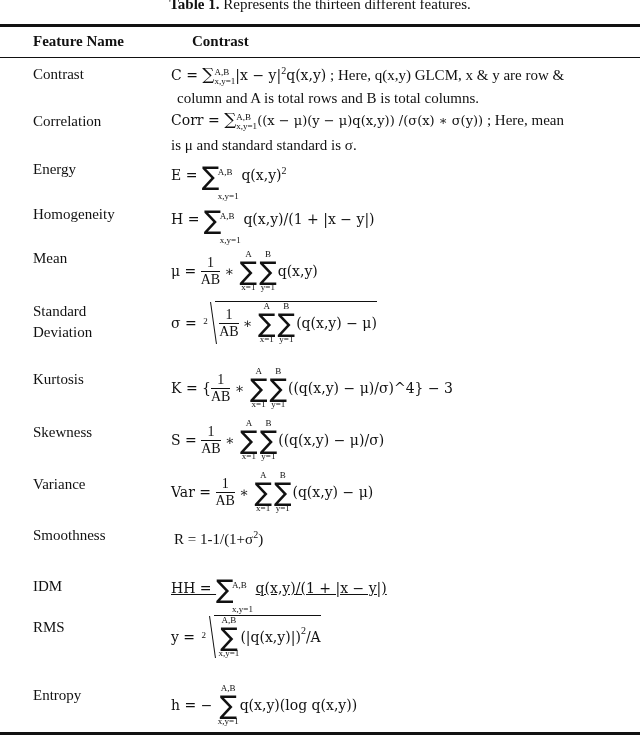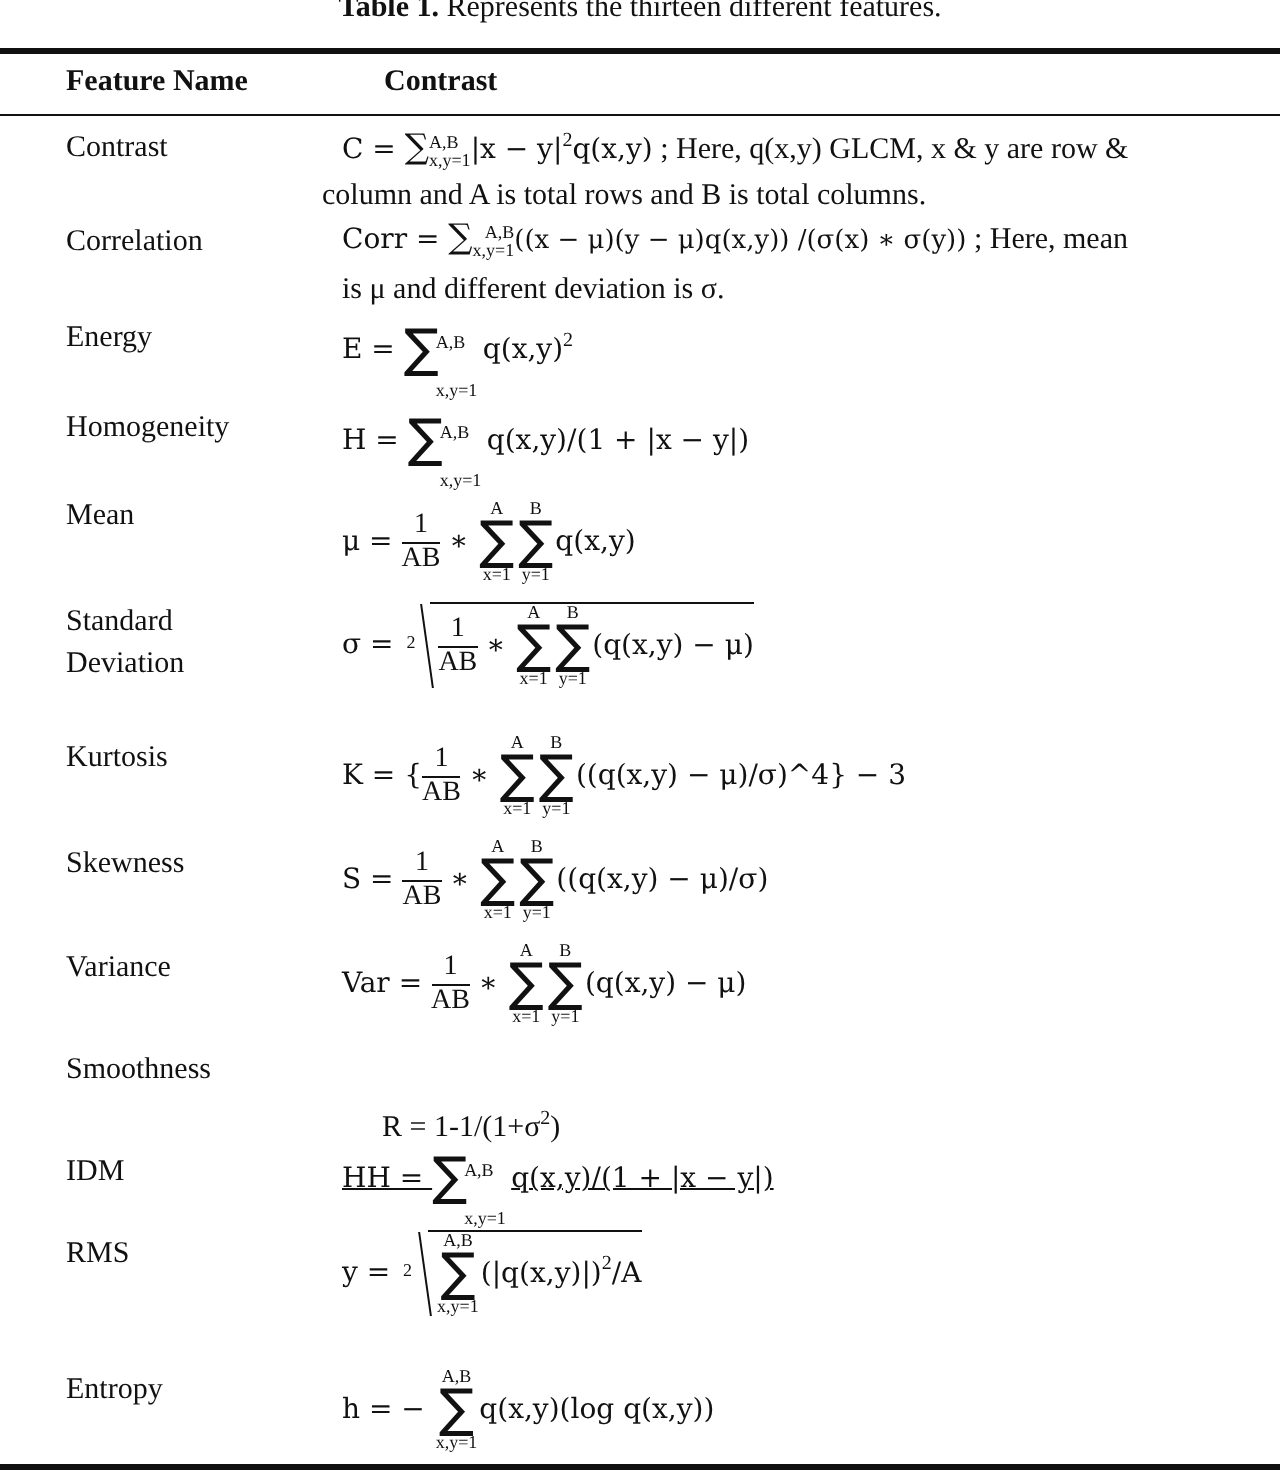--- a/index.html
+++ b/index.html
@@ -35,27 +35,27 @@
 
 <div class="rule thick" style="top:24px;"></div>
 <div class="hdr" style="left:33px;">Feature Name</div>
 <div class="hdr" style="left:192px;">Contrast</div>
 <div class="rule thin" style="top:57px;"></div>
 
 <div class="name" style="top:63px;">Contrast</div>
 <div class="f" style="left:171px; top:60px;">
   <span class="m">C = </span><span class="m" style="font-size:17px;">∑</span><span style="display:inline-block;vertical-align:middle;line-height:9px;font-size:9px;"><span style="display:block;">A,B</span><span style="display:block;">x,y=1</span></span><span class="m">|x − y|</span><sup>2</sup><span class="m">q(x,y)</span><span> ; Here, q(x,y)  GLCM, x &amp; y are row &amp;</span>
 </div>
-<div class="f" style="left:161px; top:87px;">column and  A is total rows and B is total columns.</div>
+<div class="f" style="left:177px; top:87px;">column and  A is total rows and B is total columns.</div>
 
 <div class="name" style="top:110px;">Correlation</div>
-<div class="f" style="left:171px; top:108px;text-align:right;">
+<div class="f" style="left:171px; top:108px;">
   <span class="m">Corr = </span><span class="m" style="font-size:17px;">∑</span><span style="display:inline-block;vertical-align:middle;line-height:9px;font-size:9px;"><span style="display:block;">A,B</span><span style="display:block;">x,y=1</span></span><span class="m" style="font-size:13px;">((x − μ)(y − μ)q(x,y)) /(σ(x) ∗ σ(y))</span><span> ; Here,  mean</span>
 </div>
-<div class="f" style="left:171px; top:134px;">is  μ and different deviation is σ.</div>
+<div class="f" style="left:171px; top:134px;">is  μ and standard standard is σ.</div>
 
 <div class="name" style="top:158px;">Energy</div>
 <div class="f" style="left:171px; top:160px;">
   <span class="m">E = </span><span class="isum"><span class="sym">∑</span><span class="sup">A,B</span><span class="sub">x,y=1</span></span><span style="display:inline-block;width:22px;"></span><span class="m">q(x,y)</span><sup>2</sup>
 </div>
 
 <div class="name" style="top:203px;">Homogeneity</div>
 <div class="f" style="left:171px; top:207px;">
   <span class="m">H = </span><span class="isum"><span class="sym">∑</span><span class="sup">A,B</span><span class="sub">x,y=1</span></span><span style="display:inline-block;width:22px;"></span><span class="m">q(x,y)/(1 + |x − y|)</span>
 </div>
@@ -80,21 +80,21 @@
 <div class="f" style="left:171px; top:419px;">
   <span class="m" style="vertical-align:middle;">S = </span><span class="frac"><span class="n">1</span><span class="d">AB</span></span><span class="m" style="vertical-align:middle;"> ∗ </span><span class="sum"><span class="sup">A</span><span class="sym">∑</span><span class="sub">x=1</span></span><span class="sum"><span class="sup">B</span><span class="sym">∑</span><span class="sub">y=1</span></span><span class="m" style="vertical-align:middle;">((q(x,y) − μ)/σ)</span>
 </div>
 
 <div class="name" style="top:473px;text-align:center;">Variance</div>
 <div class="f" style="left:171px; top:471px;">
   <span class="m" style="vertical-align:middle;">Var = </span><span class="frac"><span class="n">1</span><span class="d">AB</span></span><span class="m" style="vertical-align:middle;"> ∗ </span><span class="sum"><span class="sup">A</span><span class="sym">∑</span><span class="sub">x=1</span></span><span class="sum"><span class="sup">B</span><span class="sym">∑</span><span class="sub">y=1</span></span><span class="m" style="vertical-align:middle;">(q(x,y) − μ)</span>
 </div>
 
 <div class="name" style="top:524px;">Smoothness</div>
-<div class="f" style="left:191px; top:524px;margin-top:25px;">
+<div class="f" style="left:174px; top:524px;">
   <span>R = 1-1/(1+σ</span><sup>2</sup><span>)</span>
 </div>
 
 <div class="name" style="top:575px;">IDM</div>
 <div class="f" style="left:171px; top:576px;text-decoration:underline;">
   <span class="m">HH = </span><span class="isum"><span class="sym">∑</span><span class="sup">A,B</span><span class="sub">x,y=1</span></span><span style="display:inline-block;width:22px;"></span><span class="m">q(x,y)/(1 + |x − y|)</span>
 </div>
 
 <div class="name" style="top:616px;">RMS</div>
 <div class="f" style="left:171px; top:615px;">

